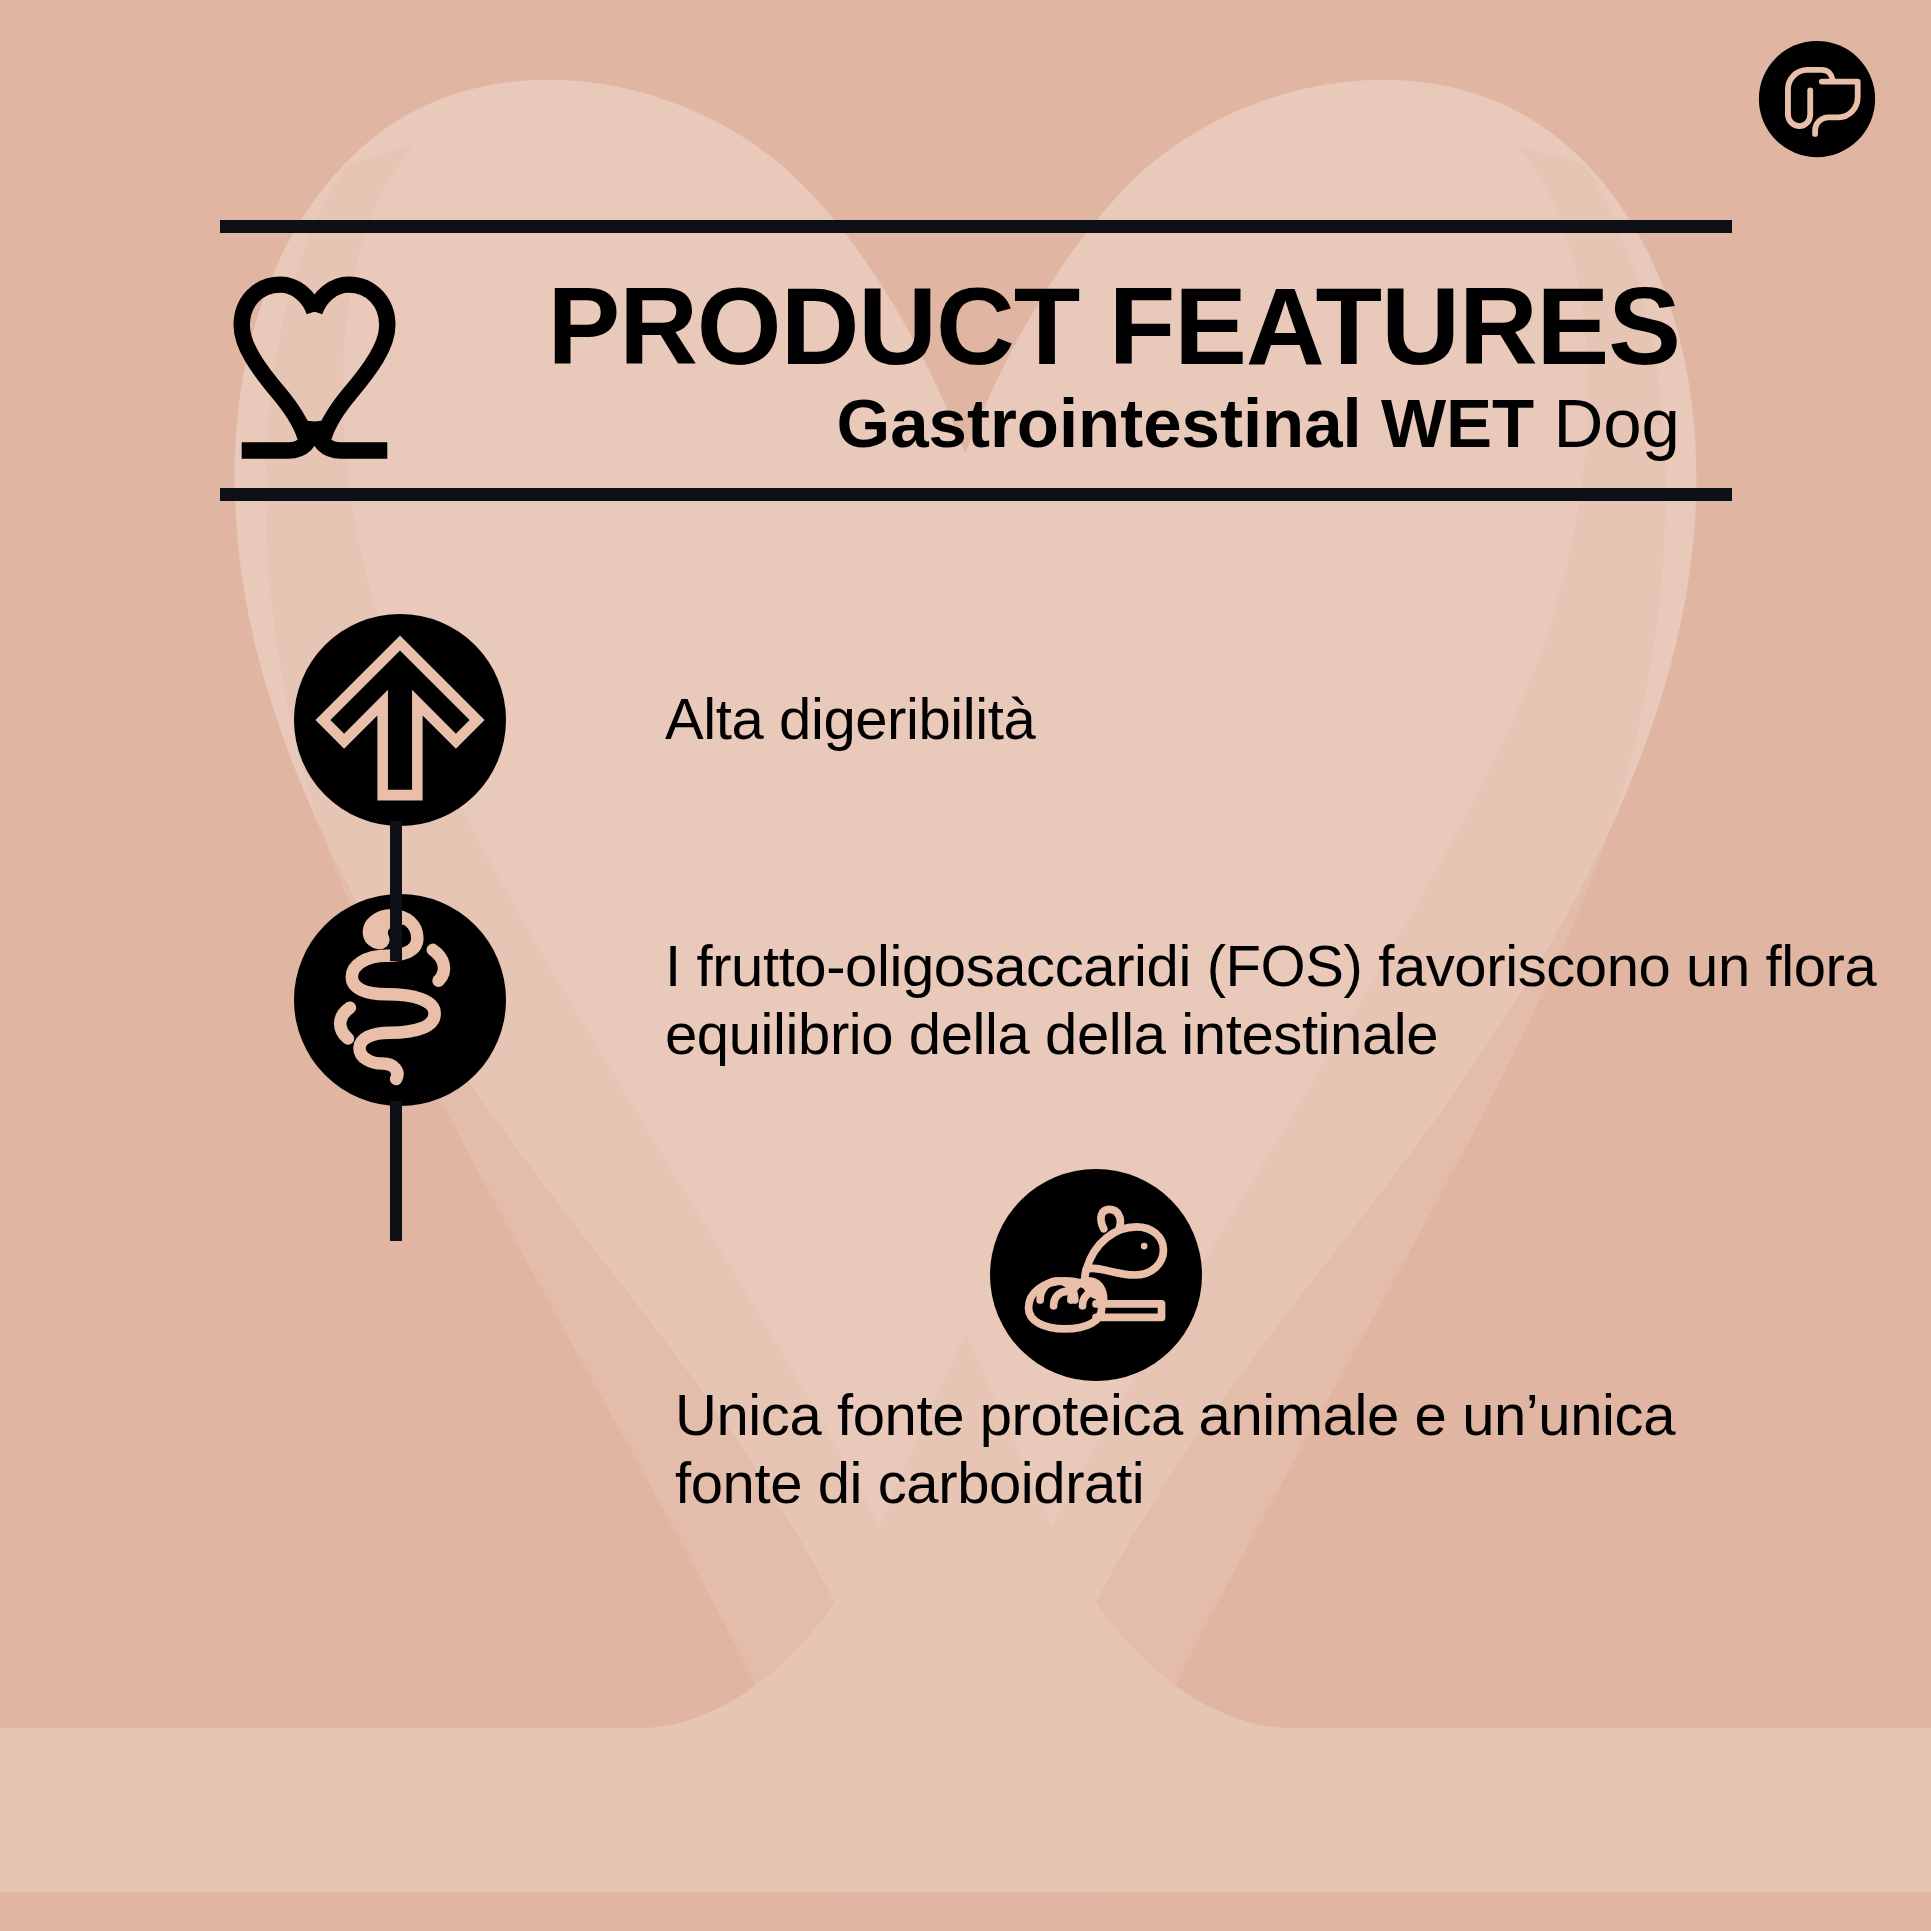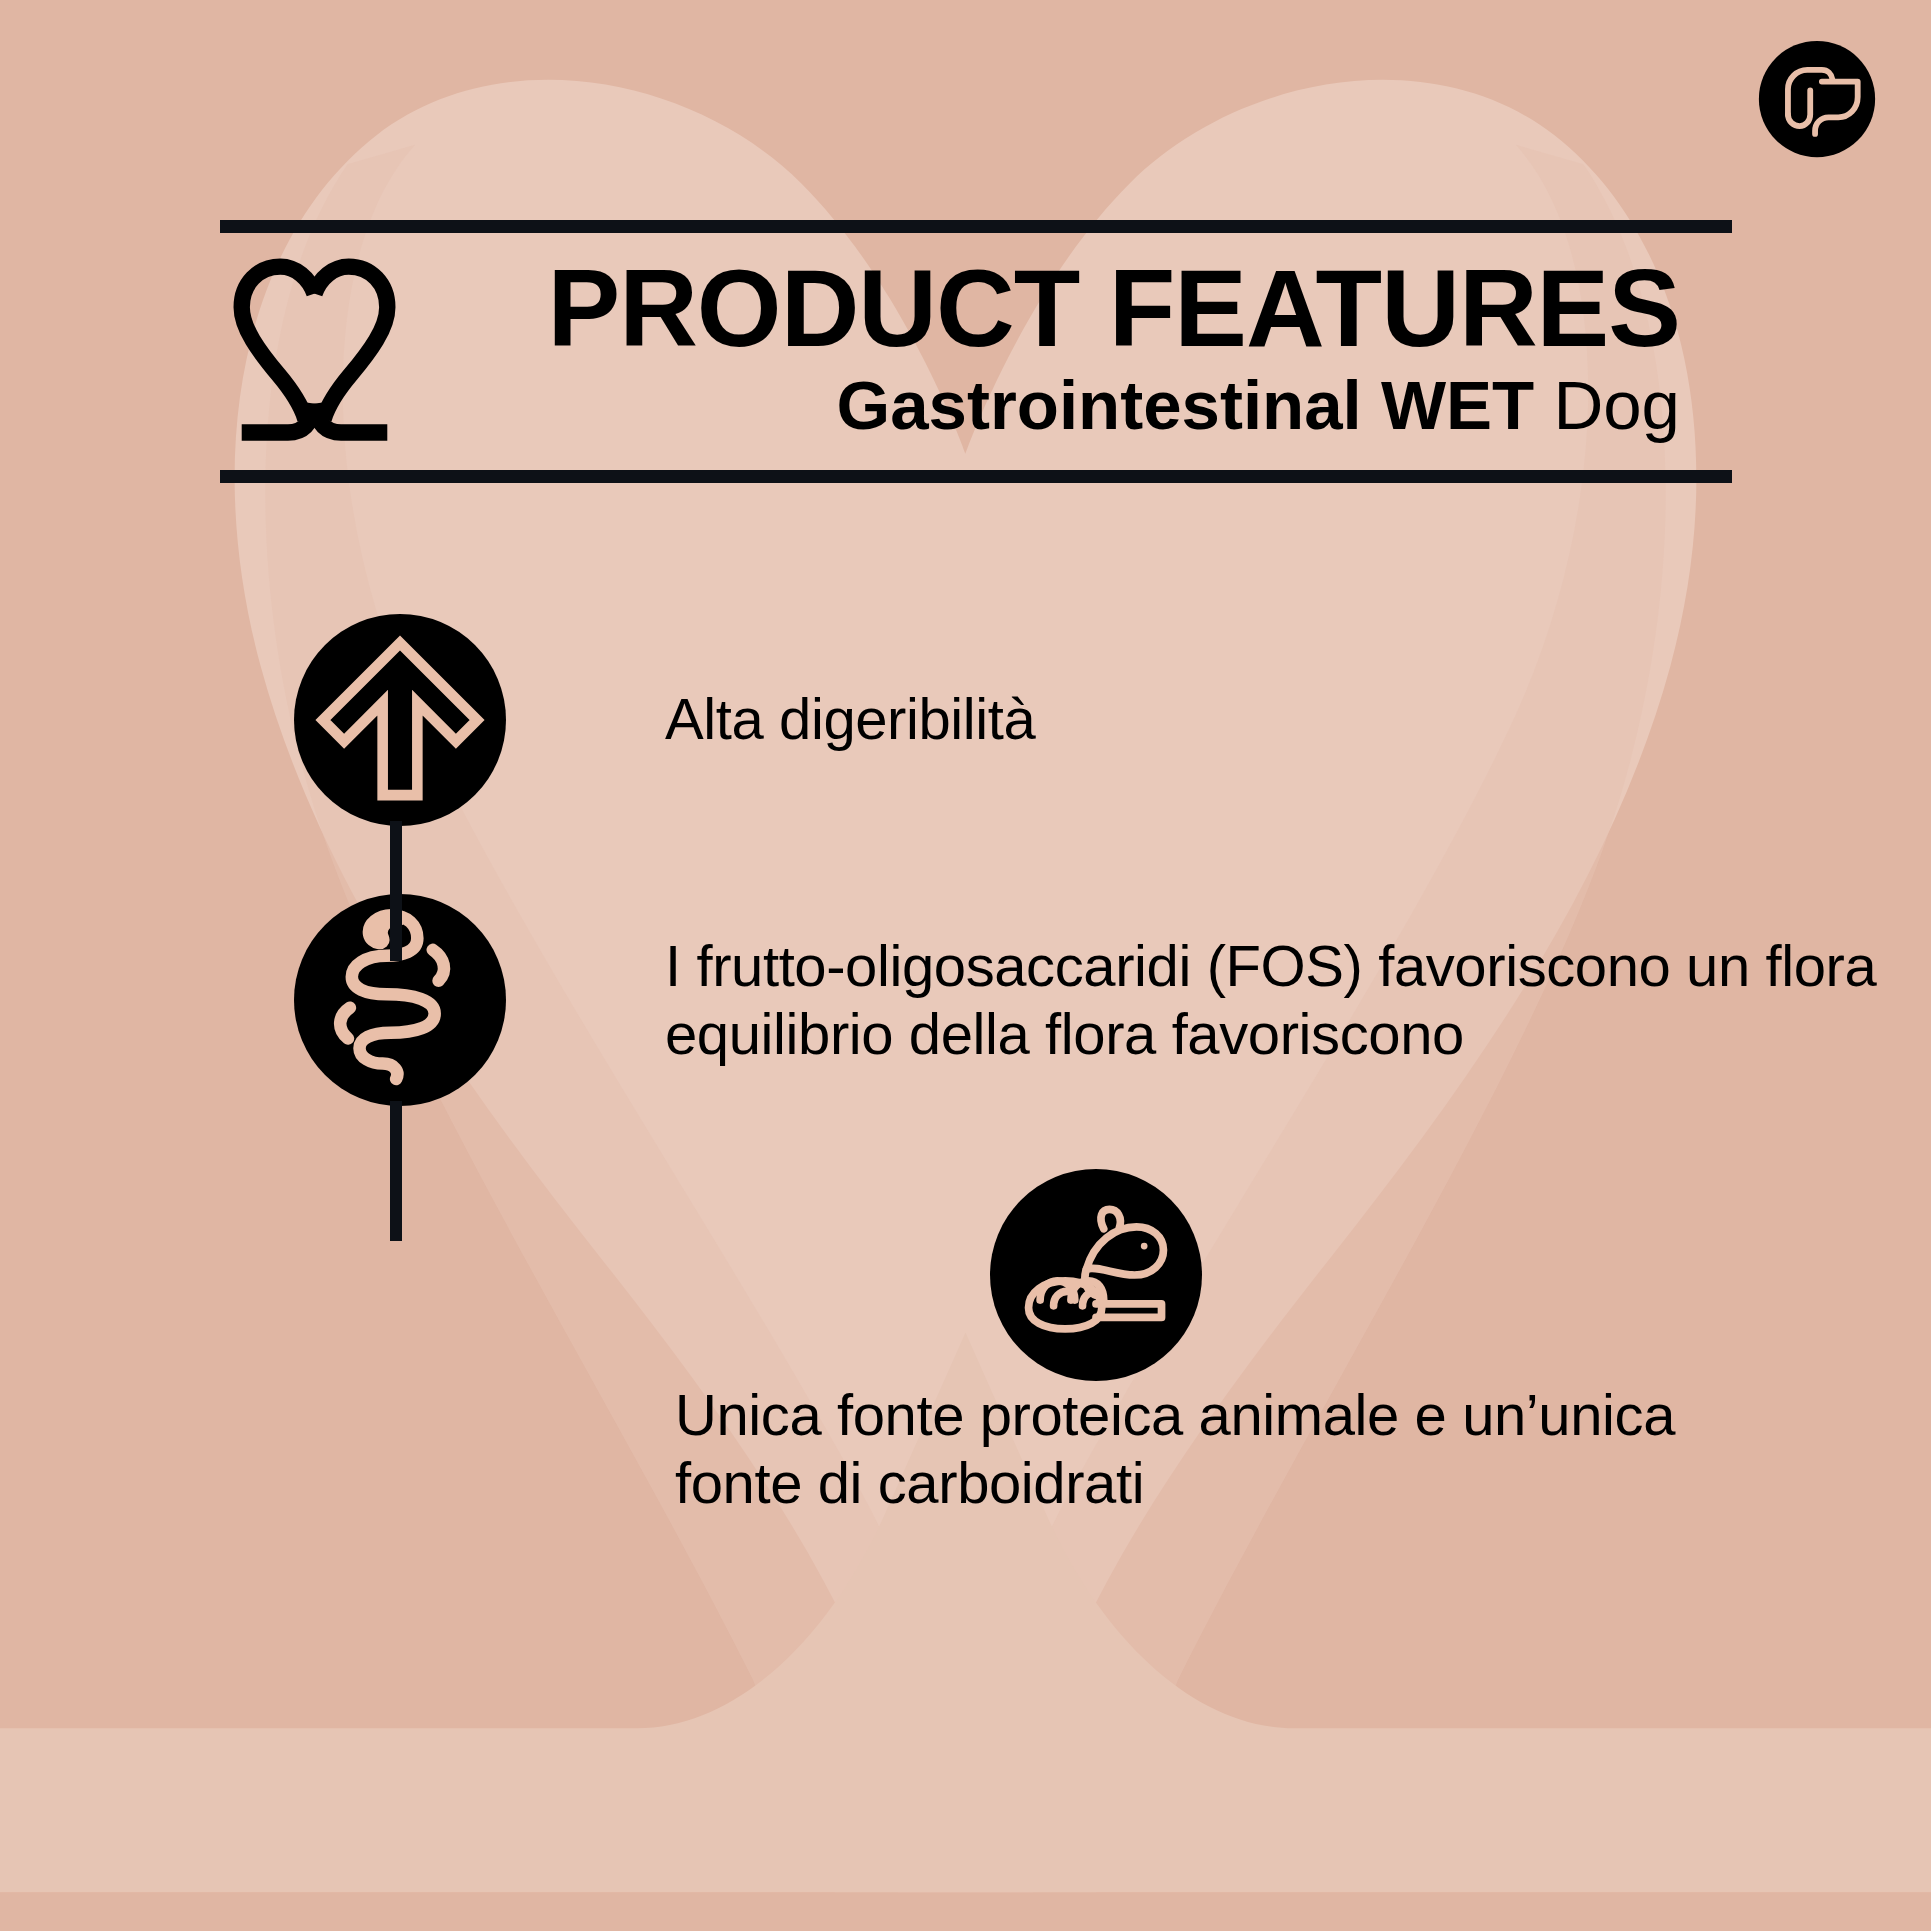--- a/index.html
+++ b/index.html
@@ -35,21 +35,21 @@
     z-index:4;
   }
   .rule {
     height:12.6px;
     background:#0d1117;
     width:100%;
   }
   #header-body {
     display:flex;
     align-items:center;
-    padding:19px 0 25px 0;
+    padding:37px 0 25px 0;
     gap:0;
   }
   #header-mark {
     width:189px;
     flex:0 0 189px;
     display:flex;
     justify-content:center;
     align-items:center;
     padding-top:5.8px;
   }
@@ -237,21 +237,21 @@
                      C 68 170 80 176 92 176
                      C 104 176 110 184 106 192"></path>
             <path d="M144 58 C 156 66 160 80 150 90"></path>
             <path d="M58 118 C 46 126 44 140 56 150"></path>
           </g>
         </svg>
       </div>
     </div>
     <div class="feature-text">
       <span class="line">I frutto-oligosaccaridi (FOS) favoriscono un flora</span>
-      <span class="line">equilibrio della flora favoriscono</span>
+      <span class="line">equilibrio della della intestinale</span>
     </div>
   </div>
 
   <div class="feature-row" style="top:541px;flex-direction:column;">
     <div class="feature-icon-wrap">
       <div class="feature-icon-circle">
         <svg viewBox="0 0 220 220" aria-hidden="true">
           <g fill="none" stroke="#e9bfa9" stroke-width="8" stroke-linecap="round" stroke-linejoin="round">
 
             <path d="M100 104 C 108 76 130 60 152 60 C 168 60 180 70 180 84 C 180 98 168 110 150 110 C 130 110 112 100 100 104 Z"></path>

